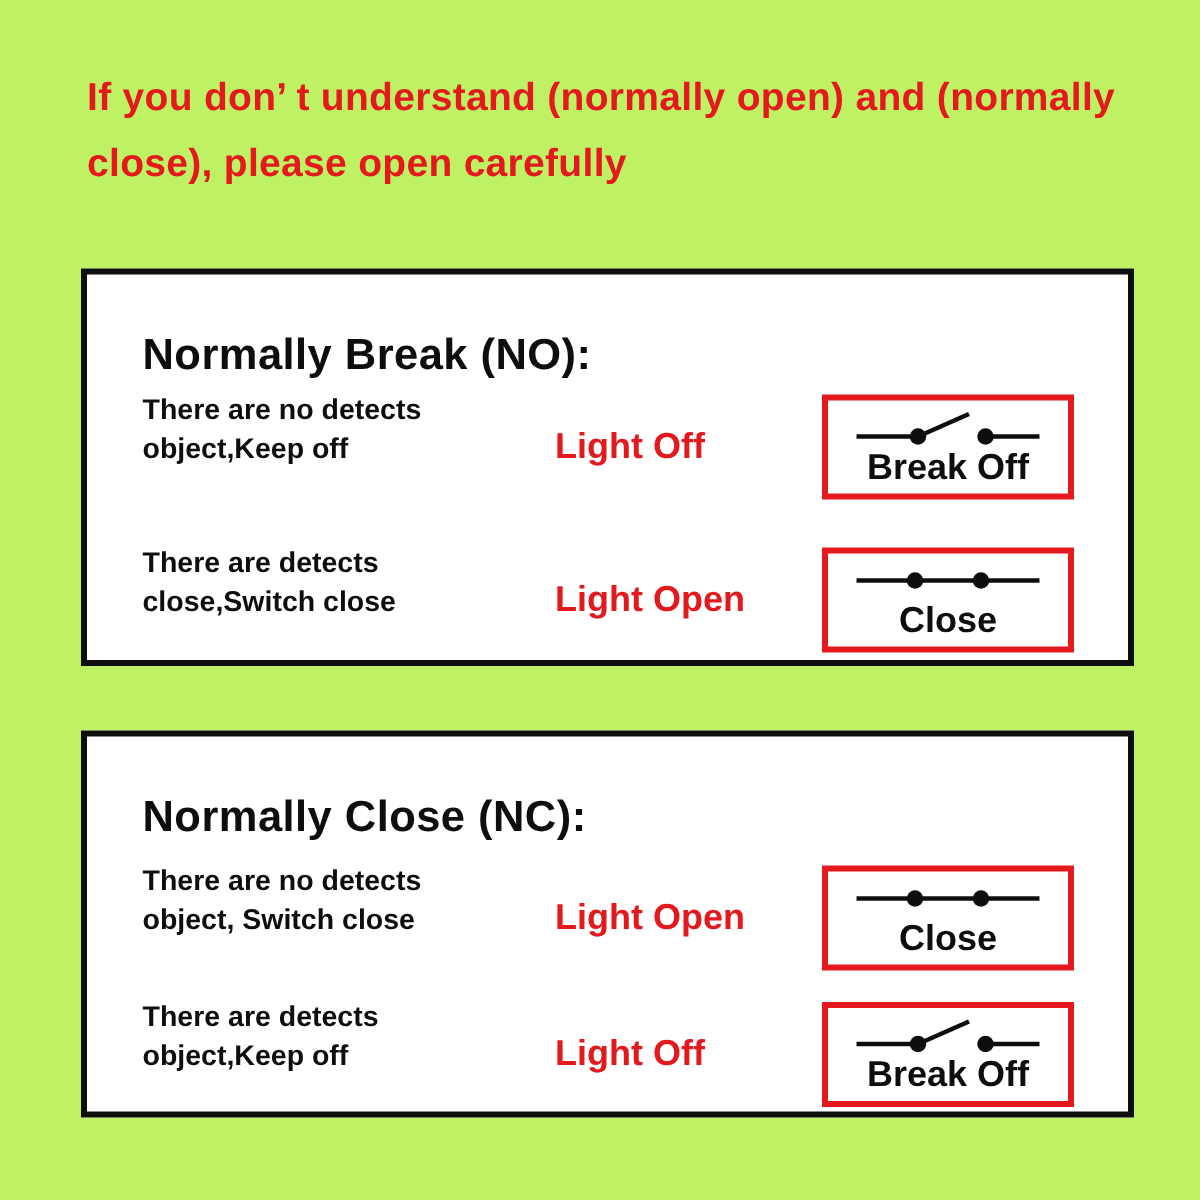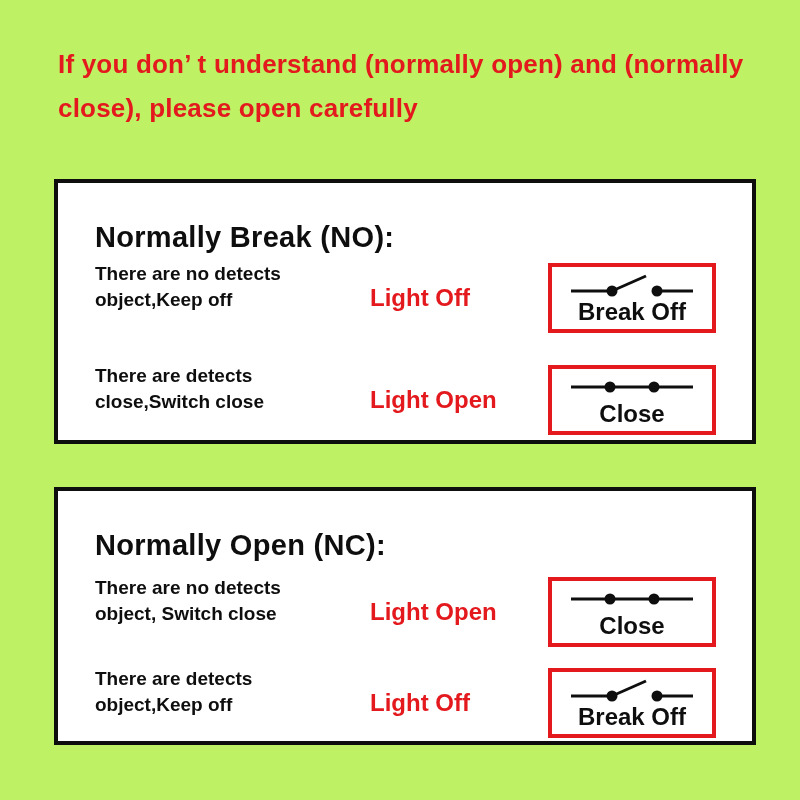--- a/index.html
+++ b/index.html
@@ -110,21 +110,21 @@
             <circle cx="40" cy="12" r="5.5" fill="#0e0e0e"></circle>
             <circle cx="84" cy="12" r="5.5" fill="#0e0e0e"></circle>
           </svg>
         </span>
         <div class="switch-label">Close</div>
       </div>
     </div>
   </section>
 
   <section class="panel panel-nc">
-    <h2 class="panel-title">Normally Open (NC):</h2>
+    <h2 class="panel-title">Normally Close (NC):</h2>
 
     <div class="row row-1">
       <div class="desc">
         <div>There are no detects</div>
         <div>object, Switch close</div>
       </div>
       <div class="light">Light Open</div>
       <div class="switch-box">
         <span>
           <svg width="124" height="24" viewBox="0 0 124 24">

